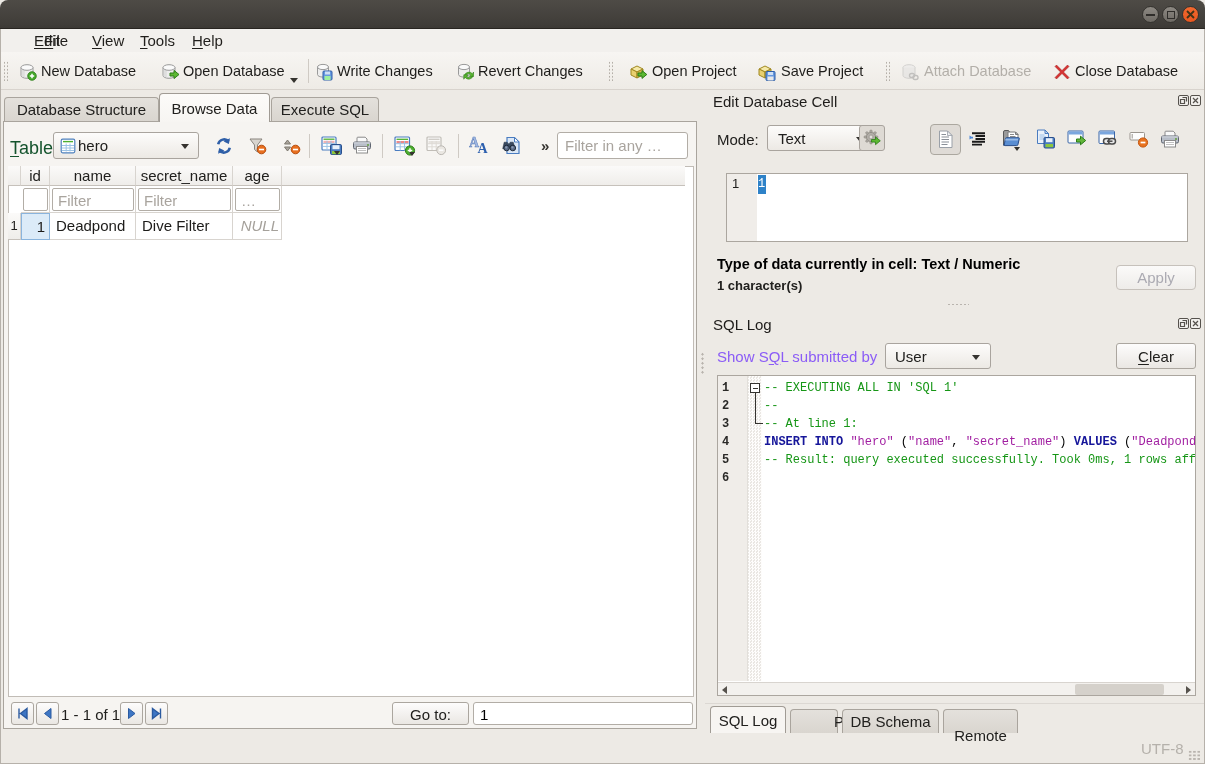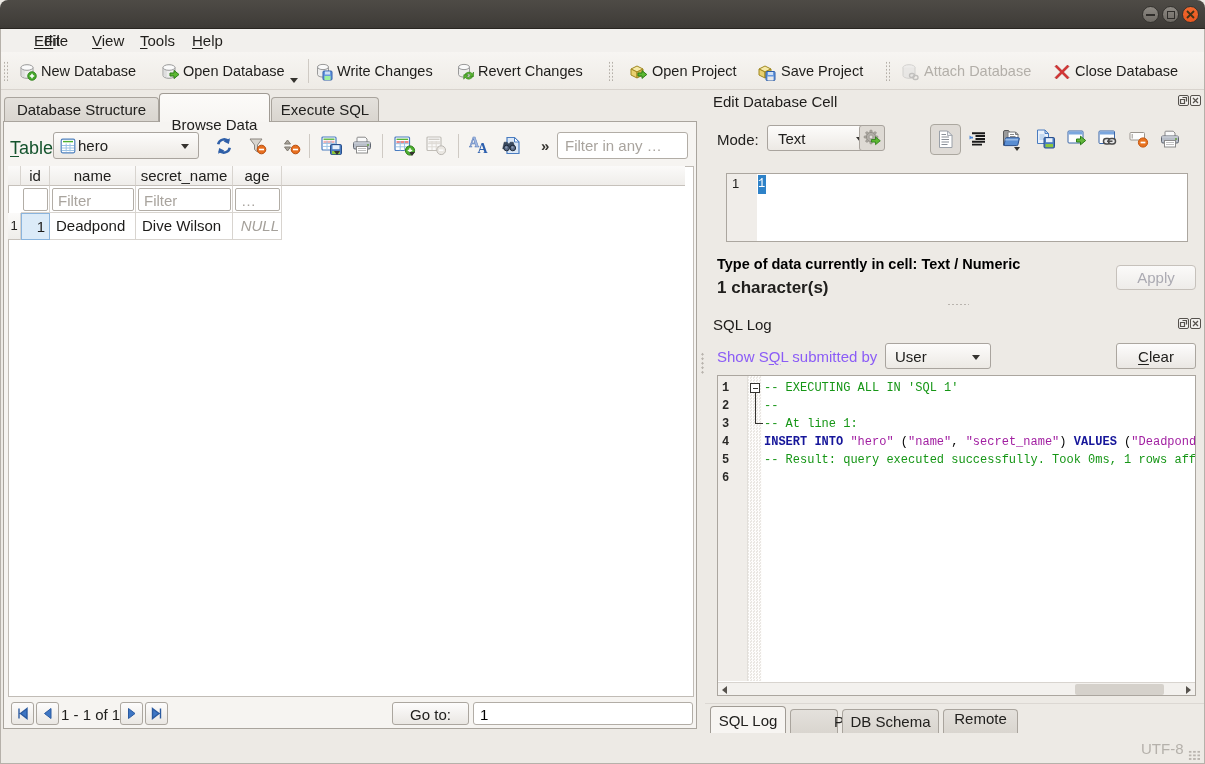--- a/index.html
+++ b/index.html
@@ -163,21 +163,21 @@
 </svg>
 <div class="tbtxt dis" style="left:924px;">Attach Database</div>
 <svg class="tbicon" style="left:1054px;top:64px;" width="16" height="16" viewBox="0 0 16 16">
   <path d="M2.5 1 L8 6.5 L13.5 1 L15 2.5 L9.5 8 L15 13.5 L13.5 15 L8 9.5 L2.5 15 L1 13.5 L6.5 8 L1 2.5 z" fill="#d63333" stroke="#a01818" stroke-width="0.5"></path>
 </svg>
 <div class="tbtxt" style="left:1075px;">Close Database</div>
 
 <div class="tab" style="left:4px;top:97px;width:155px;height:24px;padding-top:3px;">Database Structure</div>
 <div class="tab" style="left:271px;top:97px;width:108px;height:24px;padding-top:3px;">Execute SQL</div>
 <div id="pane-left"></div>
-<div class="tab active" style="left:159px;top:93px;width:111px;height:29px;padding-top:22px;">Browse Data</div>
+<div class="tab active" style="left:159px;top:93px;width:111px;height:29px;padding-top:6px;">Browse Data</div>
 
 <div class="abs" style="left:10px;top:138px;font-size:18px;color:#14532d;"><u style="text-underline-offset:2px;">T</u>able:</div>
 <div class="combo" style="left:53px;top:132px;width:146px;height:27px;padding-left:28px;">
   <svg style="position:absolute;left:6px;top:5px;" width="16" height="16" viewBox="0 0 16 16">
     <rect x="1.2" y="1.2" width="13.6" height="13.6" rx="1.5" fill="#fff" stroke="#4f81bd" stroke-width="1.2"></rect>
     <path d="M3 3.6 h10" stroke="#4caf2f" stroke-width="1.4"></path>
     <path d="M6.2 5.5 v8 M10 5.5 v8 M2 7.5 h12 M2 10 h12 M2 12.5 h12" stroke="#9cc3e5" stroke-width="1"></path>
   </svg>
   <span class="abs" style="left:24px;top:4px;font-size:15px;color:#21201e;">hero</span>
   <div class="arr" style="right:9px;top:11px;"></div>
@@ -282,21 +282,21 @@
   </div>
 
 <div class="gh" style="left:8px;top:213px;width:13px;height:27px;font-size:13px;padding-top:5px;">1</div>
 <div class="gcell" style="left:21px;top:213px;width:29px;height:27px;background:#dcebf8;border:1px solid #8ab4dd;">
     <span class="abs" style="right:4px;top:4px;">1</span>
   </div>
 <div class="gcell" style="left:50px;top:213px;width:86px;height:27px;">
     <span class="abs" style="left:6px;top:4px;">Deadpond</span>
   </div>
 <div class="gcell" style="left:136px;top:213px;width:97px;height:27px;">
-    <span class="abs" style="left:6px;top:4px;">Dive Wilson</span>
+    <span class="abs" style="left:6px;top:4px;">Dive Filter</span>
   </div>
 <div class="gcell" style="left:233px;top:213px;width:49px;height:27px;">
     <span class="abs" style="right:2px;top:4px;color:#a5a19b;font-style:italic;">NULL</span>
   </div>
 
 <div class="btn" style="left:11px;top:702px;width:23px;height:23px;"></div>
 <div class="btn" style="left:36px;top:702px;width:23px;height:23px;"></div>
 <div class="abs" style="left:61px;top:706px;font-size:15px;color:#21201e;">1 - 1 of 1</div>
 <div class="btn" style="left:120px;top:702px;width:23px;height:23px;"></div>
 <div class="btn" style="left:145px;top:702px;width:23px;height:23px;"></div>
@@ -405,21 +405,21 @@
   <rect x="4.5" y="10.5" width="11" height="6.5" fill="#fff" stroke="#8a8a8a"></rect>
   <path d="M6 12.5 h8 M6 14.5 h8" stroke="#c0c0c0"></path>
 </svg>
 
 <div class="abs" style="left:726px;top:173px;width:462px;height:69px;background:#fff;border:1px solid #aba69f;">
   <div class="abs" style="left:0;top:0;width:30px;height:67px;background:#f0ede9;"></div>
   <div class="abs" style="left:5px;top:2px;font-size:13px;color:#21201e;">1</div>
   <div class="abs mono" style="left:31px;top:1px;width:8px;height:19px;background:#2e82c8;color:#fff;font-size:12px;line-height:19px;">1</div>
 </div>
 <div class="abs" style="left:717px;top:256px;font-size:14.5px;color:#000000;font-weight:bold;">Type of data currently in cell: Text / Numeric</div>
-<div class="abs" style="left:717px;top:278px;font-size:17px;color:#21201e;font-weight:bold;">1 character(s)</div>
+<div class="abs" style="left:717px;top:278px;font-size:13px;color:#21201e;font-weight:bold;">1 character(s)</div>
 <div class="abs" style="left:1116px;top:265px;width:80px;height:25px;background:linear-gradient(#fbfaf9,#eeece9);border:1px solid #c6c1bb;border-radius:4px;text-align:center;font-size:15px;color:#abaab2;padding-top:3px;">Apply</div>
 
 <div class="abs" style="left:701px;top:352px;width:3px;height:22px;background-image:radial-gradient(circle,#b9b4ae 1px,transparent 1.1px);background-size:3px 4.5px;"></div>
 
 <div class="abs" style="left:947px;top:303px;width:22px;height:3px;background-image:radial-gradient(circle,#b9b4ae 1px,transparent 1.1px);background-size:4px 3px;"></div>
 
 <div class="docktitle" style="left:713px;top:316px;">SQL Log</div>
 <div class="dockbtn" style="left:1178px;top:318px;">
     <svg width="9" height="9">
       <path d="M3.5 1.5 h4 v4 M1.5 3.5 h4 v4 h-4 z" fill="none" stroke="#56524d" stroke-width="1.2"></path>
@@ -461,16 +461,16 @@
         <path d="M2 0 L7 4 L2 8 z" fill="#56524d"></path>
       </svg>
     <div class="abs" style="left:357px;top:1px;width:89px;height:11px;background:#d5d1cb;border-radius:2px;"></div>
   </div>
 </div>
 
 <div class="abs" style="left:705px;top:703px;width:499px;height:1px;background:#dcd8d3;"></div>
 <div class="tab active" style="left:710px;top:706px;width:76px;height:27px;padding-top:5px;background:#f7f5f2;">SQL Log</div>
 <div class="tab" style="left:790px;top:709px;width:48px;height:24px;padding-top:3px;padding-left:43px;">Plot</div>
 <div class="tab" style="left:842px;top:709px;width:97px;height:24px;padding-top:3px;">DB Schema</div>
-<div class="tab" style="left:943px;top:709px;width:75px;height:24px;padding-top:0;">Remote</div>
+<div class="tab" style="left:943px;top:709px;width:75px;height:24px;padding-top:17px;">Remote</div>
 
 <div class="abs" style="left:1141px;top:740px;font-size:15px;color:#b5b1ab;">UTF-8</div>
 <div class="abs" style="left:1188px;top:750px;width:13px;height:11px;background-image:radial-gradient(circle,#b9b4ae 1px,transparent 1.1px);background-size:4.3px 3.6px;"></div>
 
 </body></html>

